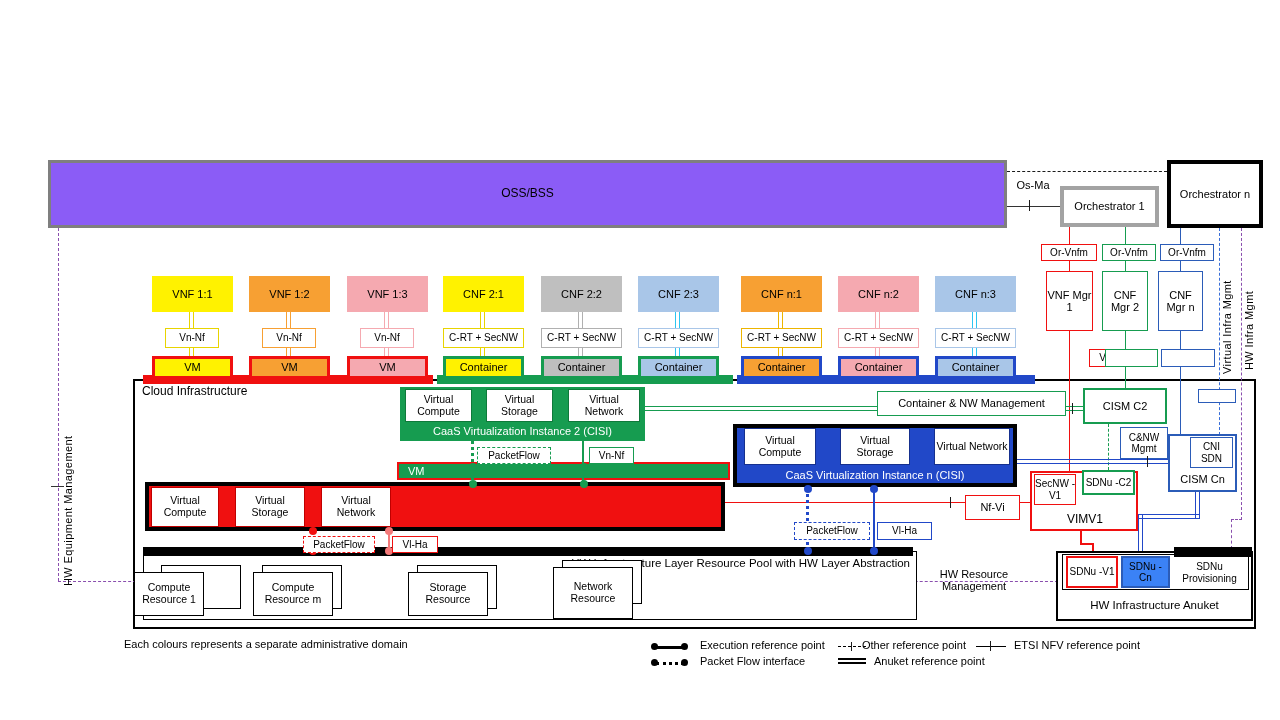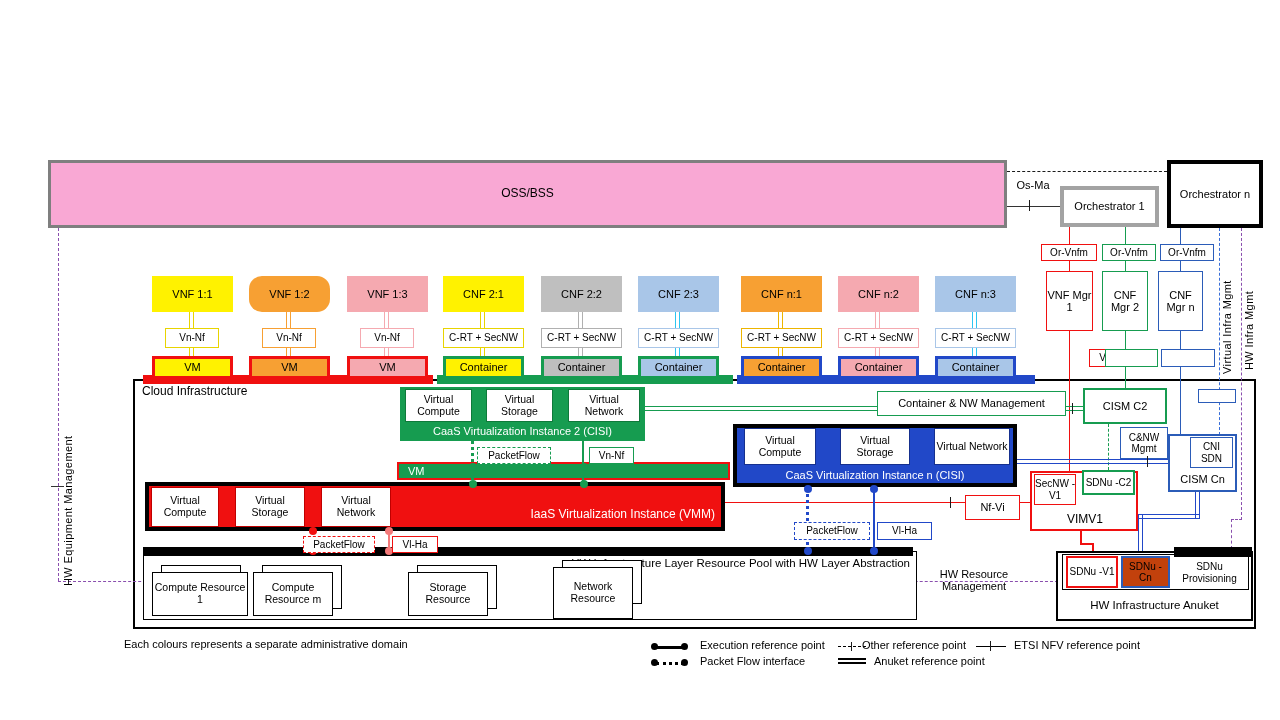--- a/index.html
+++ b/index.html
@@ -43,41 +43,41 @@
   <div class="abs" style="left:143px;top:375px;width:290px;height:9px;background:#f01010"></div>
   <div class="abs" style="left:437px;top:375px;width:296px;height:9px;background:#169c50"></div>
   <div class="abs" style="left:737px;top:375px;width:298px;height:9px;background:#2148c8"></div>
 
   <div class="abs hline2" style="left:640px;top:406px;width:443px;border-color:#169c50"></div>
   <div class="abs hline2" style="left:1017px;top:459px;width:151px;border-color:#2148c8"></div>
 
   <div class="abs" style="left:725px;top:502px;width:305px;border-top:1.6px solid #f01010"></div>
   <div class="abs tickv" style="left:950px;top:497px"></div>
 
-  <div class="abs cc s12" style="left:48px;top:160px;width:959px;height:68px;border:3px solid #7f7f7f;background:#f9a8d4">OSS/BSS</div>
+  <div class="abs cc s12" style="left:48px;top:160px;width:959px;height:68px;border:3px solid #7f7f7f;background:#8b5cf6">OSS/BSS</div>
   <div class="abs cc s11" style="left:1008px;top:177px;width:50px;height:16px">Os-Ma</div>
   <div class="abs cc s11" style="left:1060px;top:186px;width:99px;height:41px;border:4px solid #a3a3a3;background:#fff">Orchestrator 1</div>
   <div class="abs cc s11" style="left:1167px;top:160px;width:96px;height:68px;border:4px solid #000;background:#fff">Orchestrator n</div>
 
   <div class="abs cc s10" style="left:1041px;top:244px;width:56px;height:17px;background:#fff;border:1.5px solid #f01010">Or-Vnfm</div>
   <div class="abs cc s10" style="left:1102px;top:244px;width:54px;height:17px;background:#fff;border:1.5px solid #169c50">Or-Vnfm</div>
   <div class="abs cc s10" style="left:1160px;top:244px;width:54px;height:17px;background:#fff;border:1.5px solid #2b5cb8">Or-Vnfm</div>
   <div class="abs cc s11" style="left:1046px;top:271px;width:47px;height:60px;background:#fff;border:1.5px solid #f01010">VNF Mgr 1</div>
   <div class="abs cc s11" style="left:1102px;top:271px;width:46px;height:60px;background:#fff;border:1.5px solid #169c50">CNF Mgr 2</div>
   <div class="abs cc s11" style="left:1158px;top:271px;width:45px;height:60px;background:#fff;border:1.5px solid #2b5cb8">CNF Mgr n</div>
   <div class="abs cc s10" style="left:1089px;top:349px;width:56px;height:18px;background:#fff;border:1.5px solid #f01010">Vi-Vnfm</div>
   <div class="abs" style="left:1105px;top:349px;width:53px;height:18px;background:#fff;border:1.5px solid #169c50"></div>
   <div class="abs" style="left:1161px;top:349px;width:54px;height:18px;background:#fff;border:1.5px solid #2b5cb8"></div>
 
   <div class="abs cc s11" style="left: 152px; top: 276px; width: 81px; height: 36px; background-color: rgb(255, 242, 0);">VNF 1:1</div>
   <div class="abs vline2" style="left: 189px; top: 312px; height: 45px; border-color: rgb(232, 212, 0);"></div>
   <div class="abs cc s10" style="left: 165px; top: 328px; width: 54px; height: 20px; background: rgb(255, 255, 255); border: 1.2px solid rgb(232, 212, 0);">Vn-Nf</div>
   <div class="abs cc s11" style="left: 152px; top: 356px; width: 81px; height: 23px; border: 3px solid rgb(240, 16, 16); background-color: rgb(255, 242, 0);">VM</div>
 
-  <div class="abs cc s11" style="left: 249px; top: 276px; width: 81px; height: 36px; background-color: rgb(247, 160, 51); border-radius: 13px;">VNF 1:2</div>
+  <div class="abs cc s11" style="left: 249px; top: 276px; width: 81px; height: 36px; background-color: rgb(247, 160, 51);">VNF 1:2</div>
   <div class="abs vline2" style="left: 286px; top: 312px; height: 45px; border-color: rgb(247, 160, 51);"></div>
   <div class="abs cc s10" style="left: 262px; top: 328px; width: 54px; height: 20px; background: rgb(255, 255, 255); border: 1.2px solid rgb(247, 160, 51);">Vn-Nf</div>
   <div class="abs cc s11" style="left: 249px; top: 356px; width: 81px; height: 23px; border: 3px solid rgb(240, 16, 16); background-color: rgb(247, 160, 51);">VM</div>
 
   <div class="abs cc s11" style="left: 347px; top: 276px; width: 81px; height: 36px; background-color: rgb(245, 169, 176);">VNF 1:3</div>
   <div class="abs vline2" style="left: 384px; top: 312px; height: 45px; border-color: rgb(245, 169, 176);"></div>
   <div class="abs cc s10" style="left: 360px; top: 328px; width: 54px; height: 20px; background: rgb(255, 255, 255); border: 1.2px solid rgb(245, 169, 176);">Vn-Nf</div>
   <div class="abs cc s11" style="left: 347px; top: 356px; width: 81px; height: 23px; border: 3px solid rgb(240, 16, 16); background-color: rgb(245, 169, 176);">VM</div>
 
   <div class="abs cc s11" style="left: 443px; top: 276px; width: 81px; height: 36px; background-color: rgb(255, 242, 0);">CNF 2:1</div>
@@ -114,21 +114,20 @@
   <div class="abs cc s105" style="left:405px;top:389px;width:67px;height:33px;background:#fff;border:1px solid #0e7a3a">Virtual Compute</div>
   <div class="abs cc s105" style="left:486px;top:389px;width:67px;height:33px;background:#fff;border:1px solid #0e7a3a">Virtual Storage</div>
   <div class="abs cc s105" style="left:568px;top:389px;width:72px;height:33px;background:#fff;border:1px solid #0e7a3a">Virtual Network</div>
   <div class="abs cc s11 white" style="left:400px;top:423px;width:245px;height:17px">CaaS Virtualization Instance 2 (CISI)</div>
 
   <div class="abs white s11" style="left:397px;top:462px;width:333px;height:18px;background:#169c50;border:2px solid #f01010;padding-left:9px;display:flex;align-items:center">VM</div>
   <div class="abs" style="left:145px;top:482px;width:580px;height:49px;background:#f01010;border:4px solid #000"></div>
   <div class="abs cc s105" style="left:151px;top:487px;width:68px;height:40px;background:#fff;border:1px solid #c00000">Virtual Compute</div>
   <div class="abs cc s105" style="left:235px;top:487px;width:70px;height:40px;background:#fff;border:1px solid #c00000">Virtual Storage</div>
   <div class="abs cc s105" style="left:321px;top:487px;width:70px;height:40px;background:#fff;border:1px solid #c00000">Virtual Network</div>
-  <div class="abs white s12" style="left:380px;top:507px;width:335px;text-align:right">IaaS Virtualization Instance (VMM)</div>
 
   <div class="abs" style="left:471px;top:441px;height:45px;border-left:3px dotted #169c50"></div>
   <div class="abs" style="left:582px;top:441px;height:45px;border-left:2.5px solid #169c50"></div>
   <div class="abs dot" style="left:469px;top:463px;background:#169c50"></div>
   <div class="abs dot" style="left:469px;top:480px;background:#169c50"></div>
   <div class="abs dot" style="left:580px;top:463px;background:#169c50"></div>
   <div class="abs dot" style="left:580px;top:480px;background:#169c50"></div>
   <div class="abs cc s10" style="left:477px;top:447px;width:74px;height:17px;background:#fff;border:1.3px dashed #169c50">PacketFlow</div>
   <div class="abs cc s10" style="left:589px;top:447px;width:45px;height:17px;background:#fff;border:1.3px solid #169c50">Vn-Nf</div>
 
@@ -159,21 +158,21 @@
   <div class="abs" style="left:1080px;top:531px;height:13px;border-left:2px solid #f01010"></div>
   <div class="abs" style="left:1080px;top:543px;width:13px;border-top:2px solid #f01010"></div>
   <div class="abs" style="left:1092px;top:543px;height:13px;border-left:2px solid #f01010"></div>
 
   <div class="abs cc s11" style="left:965px;top:495px;width:55px;height:25px;background:#fff;border:1.5px solid #f01010">Nf-Vi</div>
 
   <div class="abs bx" style="left:143px;top:551px;width:774px;height:69px"></div>
   <div class="abs" style="left:143px;top:547px;width:770px;height:9px;background:#000"></div>
   <div class="abs s115" style="left:470px;top:557px;width:440px;text-align:right">HW Infrastructure Layer Resource Pool with HW Layer Abstraction</div>
   <div class="abs bx" style="left:161px;top:565px;width:80px;height:44px"></div>
-  <div class="abs bx cc s105" style="left:152px;top:572px;width:96px;height:44px">Compute Resource 1</div>
+  <div class="abs bx cc s105" style="left:134px;top:572px;width:70px;height:44px">Compute Resource 1</div>
   <div class="abs bx" style="left:262px;top:565px;width:80px;height:44px"></div>
   <div class="abs bx cc s105" style="left:253px;top:572px;width:80px;height:44px">Compute Resource m</div>
   <div class="abs bx" style="left:417px;top:565px;width:80px;height:44px"></div>
   <div class="abs bx cc s105" style="left:408px;top:572px;width:80px;height:44px">Storage Resource</div>
   <div class="abs bx" style="left:562px;top:560px;width:80px;height:44px"></div>
   <div class="abs bx cc s105" style="left:553px;top:567px;width:80px;height:52px">Network Resource</div>
 
   <div class="abs" style="left:311px;top:531px;height:20px;border-left:3px dotted #f01010"></div>
   <div class="abs dot" style="left:309px;top:527px;background:#f01010"></div>
   <div class="abs dot" style="left:309px;top:547px;background:#f01010"></div>
@@ -190,21 +189,21 @@
   <div class="abs dot" style="left:870px;top:485px;background:#2148c8"></div>
   <div class="abs dot" style="left:870px;top:547px;background:#2148c8"></div>
   <div class="abs cc s10" style="left:794px;top:522px;width:76px;height:18px;background:#fff;border:1.3px dashed #2148c8">PacketFlow</div>
   <div class="abs cc s10" style="left:877px;top:522px;width:55px;height:18px;background:#fff;border:1.3px solid #2148c8">Vl-Ha</div>
 
   <div class="abs cc s11" style="left:928px;top:563px;width:92px;height:34px">HW Resource Management</div>
 
   <div class="abs" style="left:1056px;top:551px;width:197px;height:70px;background:#fff;border:2px solid #000"></div>
   <div class="abs" style="left:1062px;top:554px;width:187px;height:36px;background:#fff;border:1.5px solid #000"></div>
   <div class="abs cc s10" style="left:1066px;top:556px;width:52px;height:32px;background:#fff;border:2px solid #f01010">SDNu -V1</div>
-  <div class="abs cc s10" style="left:1121px;top:556px;width:49px;height:32px;background:#c2410c;border:2px solid #2b5cb8">SDNu -Cn</div>
+  <div class="abs cc s10" style="left:1121px;top:556px;width:49px;height:32px;background:#3b82f6;border:2px solid #2b5cb8">SDNu -Cn</div>
   <div class="abs cc s10" style="left:1171px;top:557px;width:77px;height:31px">SDNu Provisioning</div>
   <div class="abs" style="left:1174px;top:547px;width:78px;height:10px;background:#000"></div>
   <div class="abs cc s115" style="left:1058px;top:596px;width:193px;height:18px">HW Infrastructure Anuket</div>
 
   <div class="abs vtext" style="left:62px;top:408px;height:178px">HW Equipment Management</div>
   <div class="abs vtext" style="left:1221px;top:252px;height:122px">Virtual Infra Mgmt</div>
   <div class="abs vtext" style="left:1243px;top:266px;height:104px">HW Infra Mgmt</div>
 
   <div class="abs s11" style="left:124px;top:638px">Each colours represents a separate administrative domain</div>
   <div class="abs" style="left:656px;top:646px;width:28px;border-top:3px solid #000"></div>

